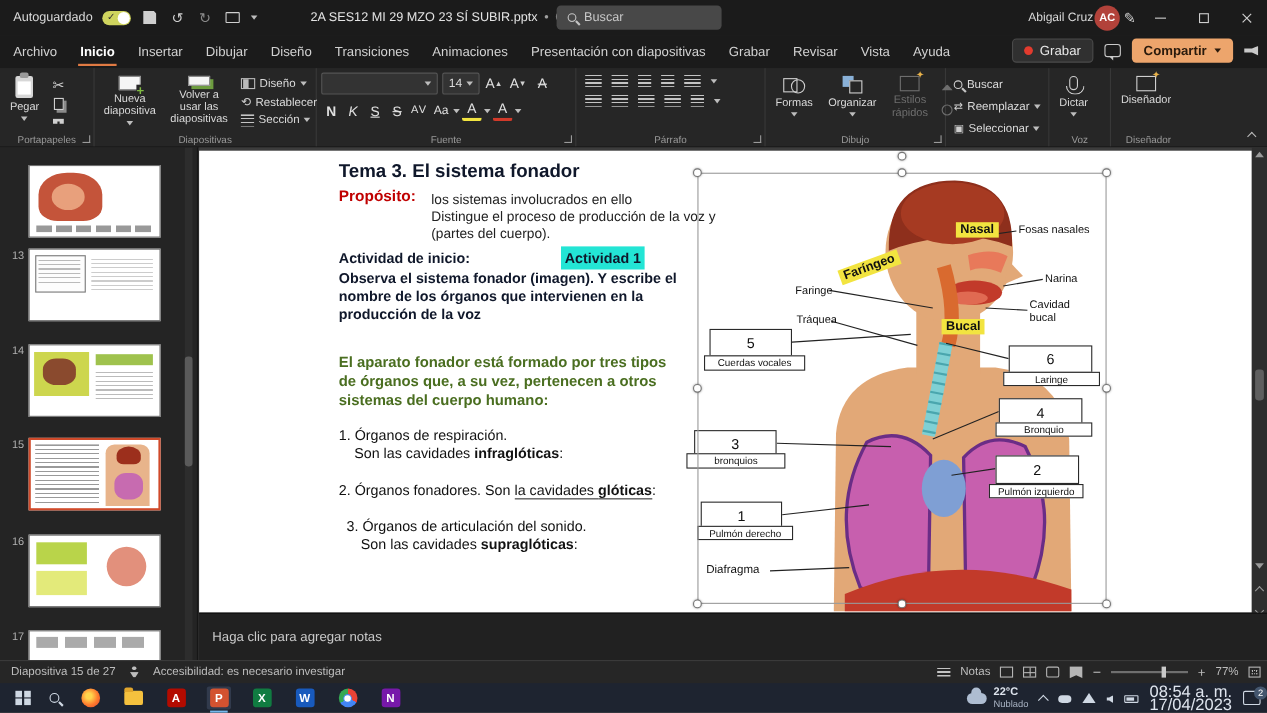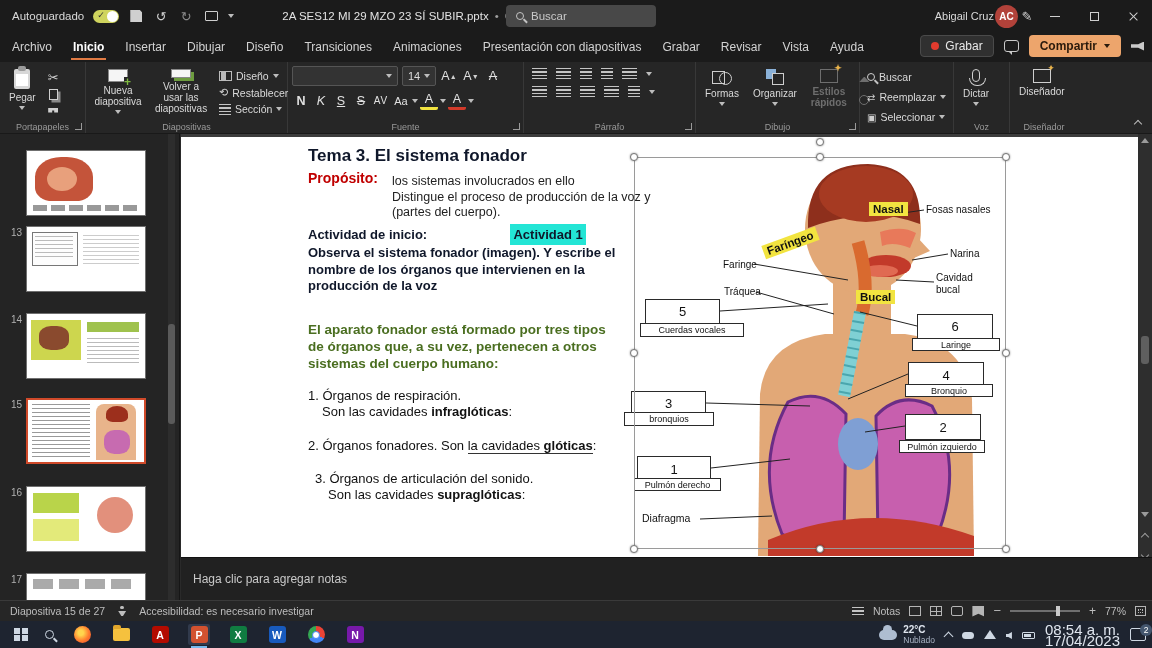--- a/index.html
+++ b/index.html
@@ -63,21 +63,21 @@
   .combo { background:#333333; border:1px solid #555; border-radius:2px; height:20px; display:flex; align-items:center; justify-content:space-between; padding:0 5px; color:#ddd; font-size:11px; }
   .fmt { width:18px; height:19px; display:flex; align-items:center; justify-content:center; color:#e0e0e0; font-size:12.5px; border-radius:2px; }
   .lines-ic { width:15px; height:11px; background:repeating-linear-gradient(#c4c4c4 0 1.2px, transparent 1.2px 3.4px); }
   .lines-ic.short { background:repeating-linear-gradient(#c4c4c4 0 1.2px, transparent 1.2px 3.4px); width:12px; }
   .shape-ic { position:relative; width:20px; height:16px; }
   .shape-ic::before { content:""; position:absolute; left:0; top:2px; width:11px; height:11px; border:1.3px solid #cfcfcf; }
   .shape-ic::after { content:""; position:absolute; right:0; bottom:0; width:11px; height:11px; border:1.3px solid #cfcfcf; border-radius:50%; }
   .arr-ic { position:relative; width:18px; height:16px; }
   .arr-ic::before { content:""; position:absolute; left:0; top:0; width:10px; height:10px; background:#8ab1d8; }
   .arr-ic::after { content:""; position:absolute; right:0; bottom:0; width:10px; height:10px; border:1.3px solid #cfcfcf; background:#262626; }
-  .gray { color:#6e6e6e !important;font-weight:bold; }
+  .gray { color:#6e6e6e !important; }
   .mic-ic { width:8px; height:13px; border:1.4px solid #cfcfcf; border-radius:4px; position:relative; margin-bottom:3px; }
   .mic-ic::after { content:""; position:absolute; left:-4px; bottom:-5px; width:15px; height:7px; border:1.4px solid #cfcfcf; border-top:none; border-radius:0 0 8px 8px; }
   .des-ic { width:18px; height:14px; border:1.3px solid #cfcfcf; position:relative; }
   .des-ic::after { content:"✦"; position:absolute; right:-5px; top:-7px; color:#e8b24a; font-size:9px; }
   .ucol { display:flex; flex-direction:column; justify-content:flex-start; gap:2px; }
   .rib-collapse { position:absolute; right:6px; bottom:3px; width:16px; height:12px; display:flex; align-items:center; justify-content:center; }
   .chev-up2 { width:6px; height:6px; border-left:1.5px solid #bbb; border-top:1.5px solid #bbb; transform:rotate(45deg); }
 
   
   #thumbpanel { position:absolute; left:0; top:134px; width:180px; height:466px; background:#242424; overflow:hidden; border-right:1px solid #161616; }
@@ -573,21 +573,21 @@
       <span class="ylab" style="left:236px; top:146px;">Bucal</span>
 
       <span class="plab" style="left:306px; top:60px;">Fosas nasales</span>
       <span class="plab" style="left:103px; top:115px;">Faringe</span>
       <span class="plab" style="left:330px; top:104px;">Narina</span>
       <span class="plab" style="left:316px; top:128px; line-height:12px;"><span>Cavidad</span><br><span>bucal</span></span>
       <span class="plab" style="left:104px; top:142px;">Tráquea</span>
       <span class="plab" style="left:22px; top:368px; font-size:10.5px;">Diafragma</span>
 
       <span class="numbox" style="left:25px; top:155px; width:75px; height:25px;">5</span>
-      <span class="lblbox" style="left:20px; top:179px; width:104px; height:14px;">Cuerdas vocales</span>
+      <span class="lblbox" style="left:20px; top:179px; width:92px; height:14px;">Cuerdas vocales</span>
 
       <span class="numbox" style="left:297px; top:170px; width:76px; height:25px;">6</span>
       <span class="lblbox" style="left:292px; top:194px; width:88px; height:13px;">Laringe</span>
 
       <span class="numbox" style="left:288px; top:218px; width:76px; height:26px;">4</span>
       <span class="lblbox" style="left:285px; top:240px; width:88px; height:13px;">Bronquio</span>
 
       <span class="numbox" style="left:11px; top:247px; width:75px; height:25px;">3</span>
       <span class="lblbox" style="left:4px; top:268px; width:90px; height:14px;">bronquios</span>
 

